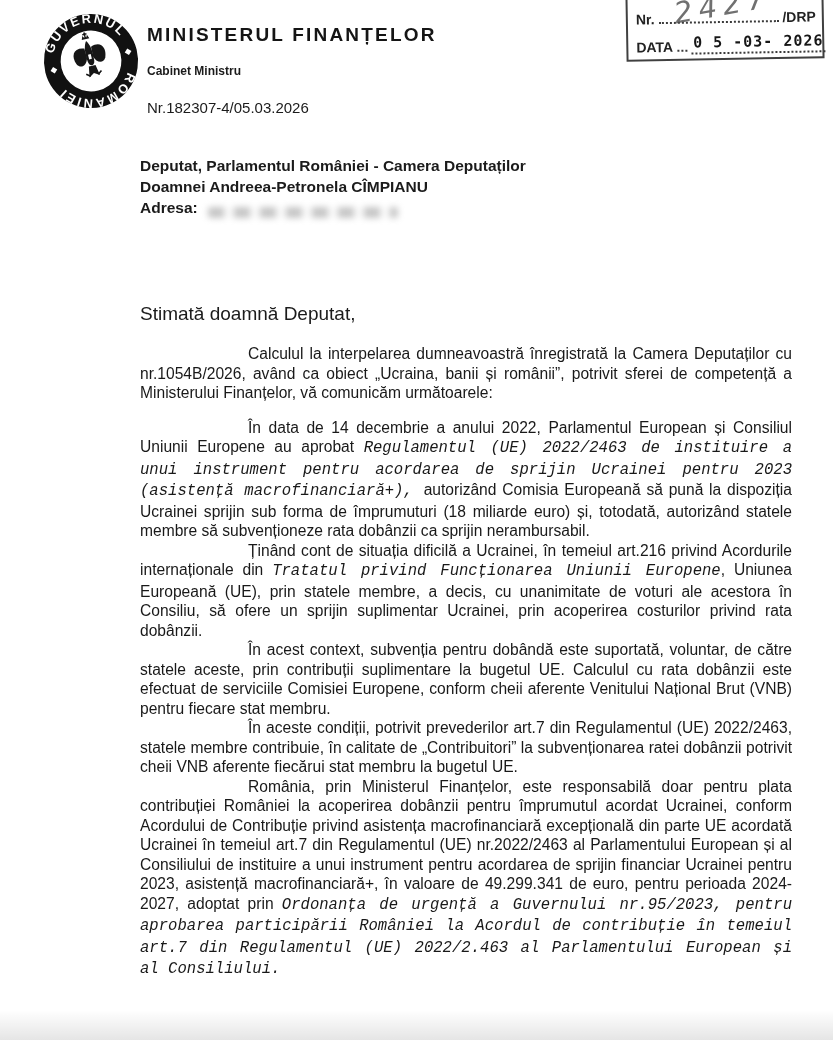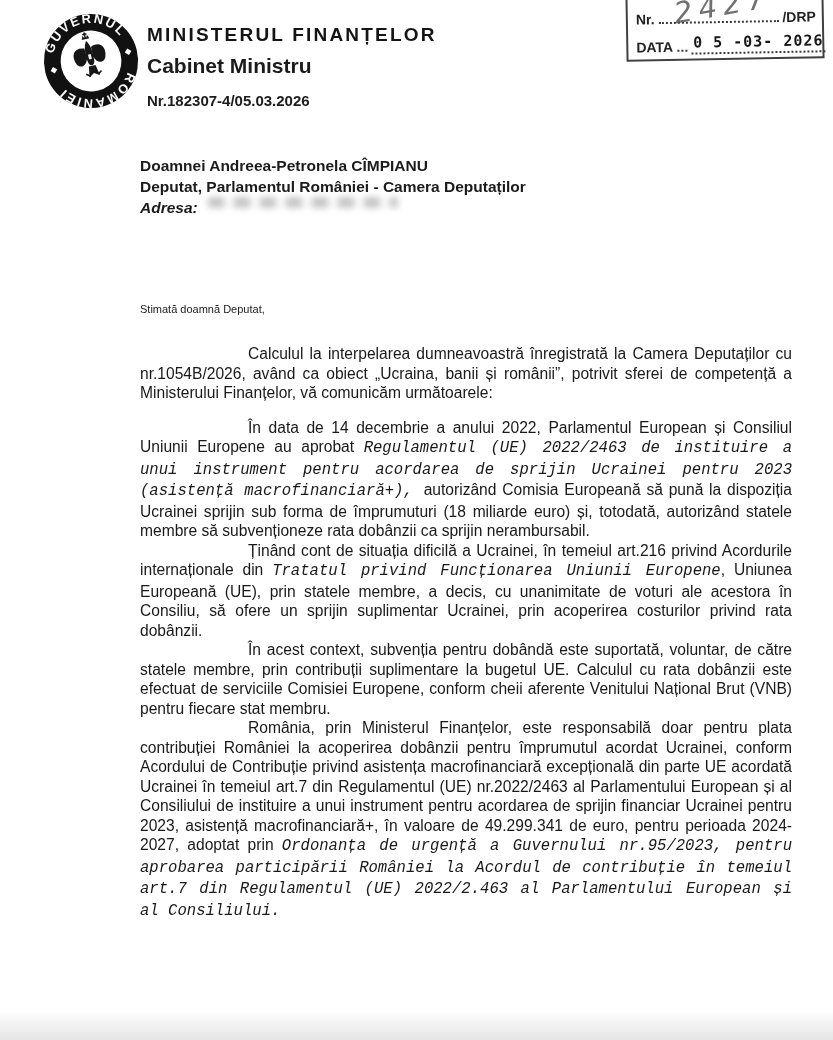--- a/index.html
+++ b/index.html
@@ -13,22 +13,22 @@
     overflow:hidden;color:#1b1b1b;
   }
 
   
   .seal{position:absolute;left:42px;top:12px;width:98px;height:98px;transform:rotate(-14deg);}
   .ministry-block{position:absolute;left:147px;top:24px;}
   .ministry-name{
     font-family:Liberation Sans, sans-serif;
     font-weight:700;font-size:19px;letter-spacing:2.2px;color:#151515;
   }
-  .office-name{font-size:21px;font-weight:600;margin-top:8px;}
-  .reference-number{font-size:15px;font-weight:700;margin-top:14px;}
+  .office-name{font-size:12px;font-weight:600;margin-top:18px;}
+  .reference-number{font-size:15px;font-weight:400;margin-top:21px;}
 
   
   .stamp{
     position:absolute;left:626px;top:-6px;width:198px;height:66px;
     border:2px solid rgba(30,30,30,.85);transform:rotate(-1deg);
     padding:4px 6px 2px 8px;box-sizing:border-box;
   }
   .stamp-row{display:flex;align-items:flex-end;font-size:14px;font-weight:600;color:#222;}
   .stamp-row.first{margin-top:2px;height:24px;}
   .stamp-row.second{margin-top:4px;height:24px;}
@@ -40,29 +40,29 @@
     color:#4d4d4d;opacity:.8;transform:rotate(-9deg);letter-spacing:6px;
   }
   .stamp-date{
     font-family:"DejaVu Sans Mono","Liberation Mono",monospace;
     font-weight:700;font-size:15px;letter-spacing:1px;color:#171717;
     border-bottom:2px dotted #3a3a3a;padding:0 2px 1px 2px;white-space:nowrap;
   }
 
   
   .recipient{position:absolute;left:140px;top:155px;font-size:15.5px;font-weight:700;line-height:21px;}
-  .address-line{display:flex;align-items:flex-start;font-style:italic;}
+  .address-line{display:flex;align-items:flex-end;}
   .address-redaction{
     display:inline-block;width:190px;height:11px;margin-left:10px;
     background:repeating-linear-gradient(90deg,rgba(130,130,130,.45) 0 16px,rgba(130,130,130,.05) 16px 26px);
     filter:blur(3px);border-radius:3px;
   }
 
   
-  .salutation{position:absolute;left:140px;top:303px;font-size:11px;}
+  .salutation{position:absolute;left:140px;top:303px;font-size:19px;}
   .letter-body{
     position:absolute;left:140px;top:344px;width:652px;
     font-size:15.6px;line-height:19.5px;text-align:justify;
     color:#191919;
   }
   .letter-body p{margin:0;text-indent:108px;}
   .letter-body p.gap-after{margin-bottom:15px;}
   .run-b{font-weight:400;}
   .run-i{font-style:italic;font-family:Liberation Mono, monospace;}
 
@@ -124,32 +124,33 @@
     </div>
     <div class="stamp-row second">
       <span>DATA</span>
       <span class="leader small"></span>
       <span class="stamp-date">0 5 -03- 2026</span>
       <span class="leader"></span>
     </div>
   </div>
 
   <div class="recipient">
+    <div>Deputat, Parlamentul României - Camera Deputaților</div>
     <div>Doamnei Andreea-Petronela CÎMPIANU</div>
-    <div>Deputat, Parlamentul României - Camera Deputaților</div>
     <div class="address-line">
       <span>Adresa:</span>
       <span class="address-redaction"></span>
     </div>
   </div>
 
   <div class="salutation">Stimată doamnă Deputat,</div>
 
   <div class="letter-body">
     <p class="gap-after"><span class="run-r">Calculul la </span><span class="run-b">interpelarea dumneavoastră înregistrată la Camera Deputaților cu nr.1054B/2026, având ca obiect „Ucraina, banii și românii”, </span><span class="run-r">potrivit sferei de competență a Ministerului Finanțelor, vă comunicăm următoarele:</span></p>
     <p><span class="run-r">În data de 14 decembrie a anului 2022, Parlamentul European și Consiliul Uniunii Europene au aprobat </span><span class="run-i">Regulamentul (UE) 2022/2463 de instituire a unui instrument pentru acordarea de sprijin Ucrainei pentru 2023 (asistență macrofinanciară+), </span><span class="run-r">autorizând Comisia Europeană să pună la dispoziția Ucrainei sprijin sub forma de împrumuturi (18 miliarde euro) și, totodată, autorizând statele membre să subvenționeze rata dobânzii ca sprijin nerambursabil.</span></p>
     <p><span class="run-r">Ținând cont de situația dificilă a Ucrainei, în temeiul art.216 privind Acordurile internaționale din </span><span class="run-i">Tratatul privind Funcționarea Uniunii Europene</span><span class="run-r">, Uniunea Europeană (UE), prin statele membre, a decis, cu unanimitate de voturi ale acestora în Consiliu, să ofere un sprijin suplimentar Ucrainei, prin acoperirea costurilor privind rata dobânzii.</span></p>
-    <p><span class="run-r">În acest context, subvenția pentru dobândă este suportată, voluntar, de către statele membre, prin contribuții suplimentare la bugetul UE. Calculul cu rata dobânzii este efectuat de serviciile Comisiei Europene, conform cheii aferente Venitului Național Brut (VNB) pentru fiecare stat membru.</span></p>
+    <p><span class="run-r">În acest context, subvenția pentru dobândă este suportată, voluntar, de către statele aceste, prin contribuții suplimentare la bugetul UE. Calculul cu rata dobânzii este efectuat de serviciile Comisiei Europene, conform cheii aferente Venitului Național Brut (VNB) pentru fiecare stat membru.</span></p>
+    <p><span class="run-r">În aceste condiții, potrivit prevederilor art.7 din Regulamentul (UE) 2022/2463, statele membre contribuie, în calitate de „Contribuitori” la subvenționarea ratei dobânzii potrivit cheii VNB aferente fiecărui stat membru la bugetul UE.</span></p>
     <p><span class="run-r">România, prin Ministerul Finanțelor, este responsabilă doar pentru plata contribuției României la acoperirea dobânzii pentru împrumutul acordat Ucrainei, conform Acordului de Contribuție privind asistența macrofinanciară excepțională din parte UE acordată Ucrainei în temeiul art.7 din Regulamentul (UE) nr.2022/2463 al Parlamentului European și al Consiliului de instituire a unui instrument pentru acordarea de sprijin financiar Ucrainei pentru 2023, asistență macrofinanciară+, în valoare de 49.299.341 de euro, pentru perioada 2024-2027, adoptat prin </span><span class="run-i">Ordonanța de urgență a Guvernului nr.95/2023, pentru aprobarea participării României la Acordul de contribuție în temeiul art.7 din Regulamentul (UE) 2022/2.463 al Parlamentului European și al Consiliului.</span></p>
   </div>
 
   <div class="scan-edge"></div>
 </div>
 
 </body></html>

